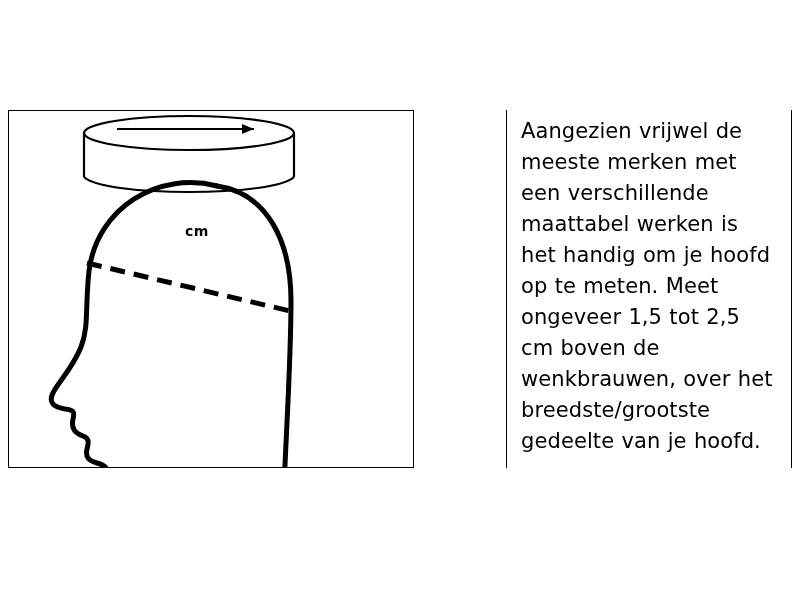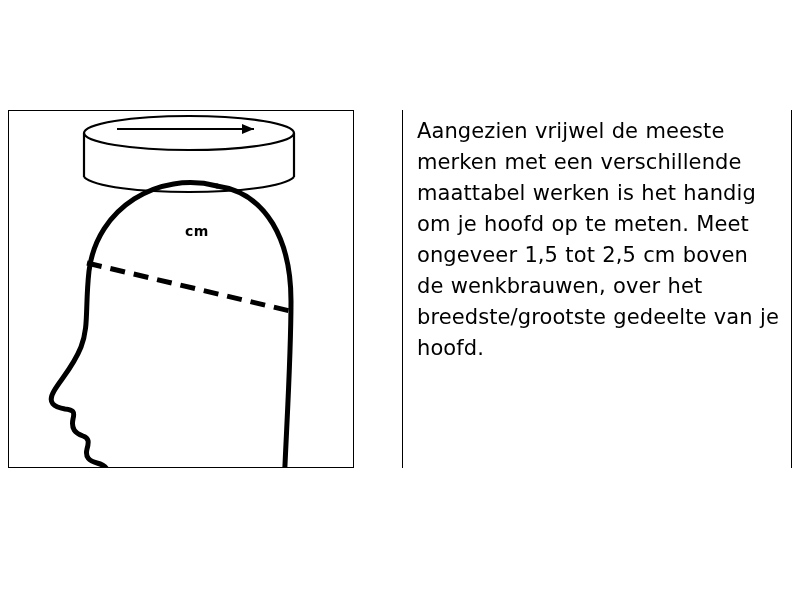--- a/index.html
+++ b/index.html
@@ -26,38 +26,39 @@
   .panel-wrap {
     position: absolute;
     left: 8px;
     top: 110px;
     width: 784px;
     height: 358px;
     display: flex;
     align-items: stretch;
   }
   .panel-left {
-    width: 346px;
+    width: 406px;
     border: 1px solid #000000;
     box-sizing: border-box;
     background: #ffffff;
     position: relative;
     overflow: hidden;
   }
   .panel-gap {
     width: 48px;
   }
   .panel-right {
     flex: 1;
     border-left: 1px solid #000000;
     border-right: 1px solid #000000;
     box-sizing: border-box;
     background: #ffffff;
     position: relative;
     padding: 6px 12px 6px 14px;
+    margin-left: 44px;
   }
   .caption {
     font-family: "DejaVu Sans", sans-serif;
     font-size: 21px;
     line-height: 31px;
     color: #000000;
     letter-spacing: 0.1px;
     word-spacing: 0.5px;
   }
   .diagram {

